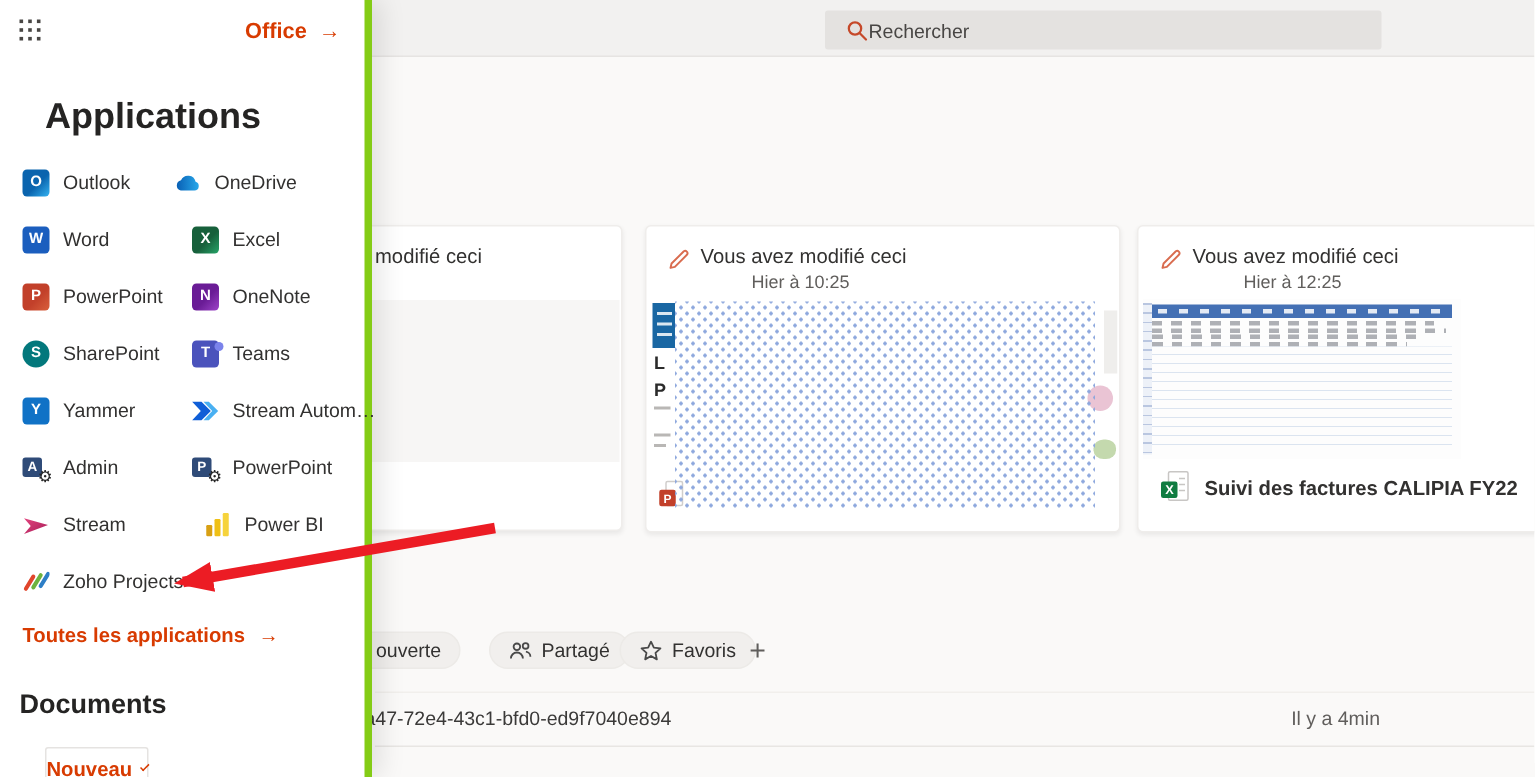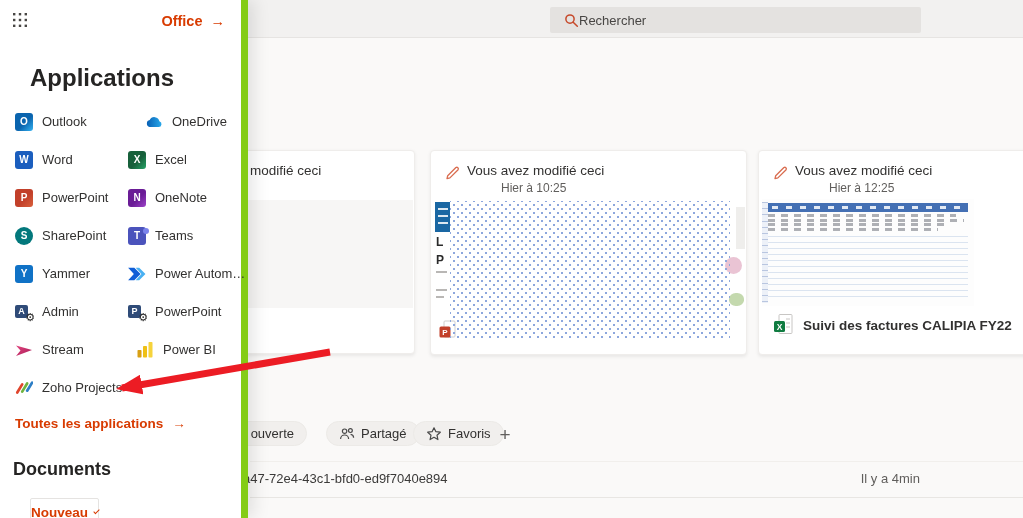--- a/index.html
+++ b/index.html
@@ -75,21 +75,21 @@
   .plusbtn::before { content:"+"; font-size:19px; line-height:1; }
 
   
   .row-div1 { position:absolute; left:250px; right:0; top:461px; height:1px; background:#f1efec; z-index:1; }
   .row-div2 { position:absolute; left:250px; right:0; top:497px; height:1px; background:#e8e6e3; z-index:1; }
   .doc-name { position:absolute; left:243px; top:471px; font-size:13px; color:#3b3a39; z-index:1; white-space:nowrap; }
   .doc-time { position:absolute; right:103px; top:471px; font-size:13px; color:#605e5c; z-index:1; }
 
   
   .panel { position:absolute; left:0; top:0; width:248px; height:518px; background:#fff;
-    border-right:7px solid #84cc16; box-shadow:6px 0 16px rgba(0,0,0,.10); z-index:10; }
+    border-right:5px solid #84cc16; box-shadow:6px 0 16px rgba(0,0,0,.10); z-index:10; }
   .waffle { position:absolute; left:8px; top:8px; width:24px; height:24px; display:flex;
     align-items:center; justify-content:center; }
   .office-link { position:absolute; right:16px; top:13px; display:flex; align-items:center; gap:8px;
     font-size:14.5px; font-weight:700; color:#d83b01; }
   .arrow-right::before { content:"\2192"; font-weight:700; }
   .apps-heading { position:absolute; left:30px; top:64px; font-size:24px; font-weight:700; color:#252423; }
   .app-item { position:absolute; width:112px; height:24px; cursor:pointer; }
   .ai { position:absolute; left:0; top:2px; width:18px; height:18px; display:flex;
     align-items:center; justify-content:center; border-radius:3px; }
   .ai i { font-style:normal; font-weight:700; font-size:10px; color:#fff; line-height:1; }
@@ -246,21 +246,21 @@
       <span class="arrow-right"></span>
     </div>
     <div class="apps-heading">Applications</div>
 
     <div class="app-item" style="left:15px;top:111px;">
       <span class="ai outlook-icon">
           <i>O</i>
         </span>
       <span class="al">Outlook</span>
     </div>
-    <div class="app-item" style="left:145px;top:111px;">
+    <div class="app-item" style="left:116px;top:111px;">
       <span class="ai">
         <svg width="20" height="13" viewBox="0 0 28 18">
           <defs>
               <linearGradient id="odg" x1="0" y1="0" x2="1" y2="0">
             <stop offset="0" stop-color="#0960b5"></stop>
                 <stop offset="1" stop-color="#28a8ea"></stop>
               </linearGradient>
             </defs>
           <path d="M7 16 h14.2 a4.6 4.6 0 0 0 1.2-9 A8 8 0 0 0 7.3 5.3 A5.5 5.5 0 0 0 7 16 Z" fill="url(#odg)"></path>
         </svg>
@@ -309,21 +309,21 @@
         </span>
       <span class="al">Yammer</span>
     </div>
     <div class="app-item" style="left:128px;top:263px;">
       <span class="ai">
         <svg width="18" height="16" viewBox="0 0 20 18">
           <polygon points="0,2 7,2 14,9 7,16 0,16 6.5,9" fill="#0f5ed7"></polygon>
           <polygon points="8.5,2 12.5,2 19.5,9 12.5,16 8.5,16 15,9" fill="#49b0f2"></polygon>
         </svg>
       </span>
-      <span class="al">Power Autom…</span>
+      <span class="al">Stream Autom…</span>
     </div>
     <div class="app-item" style="left:15px;top:301px;">
       <span class="ai tilewrap">
           <i class="tile">A</i>
         </span>
       <span class="al">Admin</span>
     </div>
     <div class="app-item" style="left:128px;top:301px;">
       <span class="ai tilewrap">
           <i class="tile">P</i>

